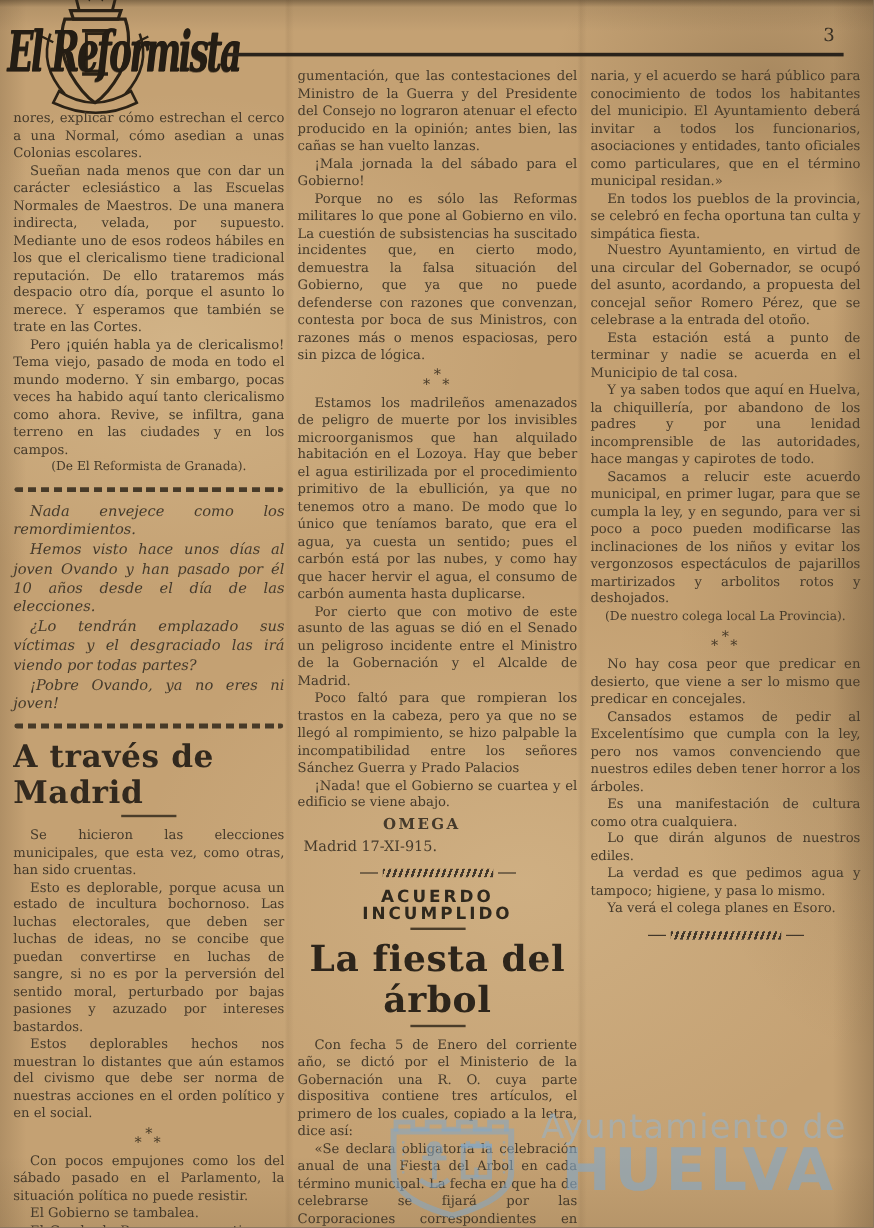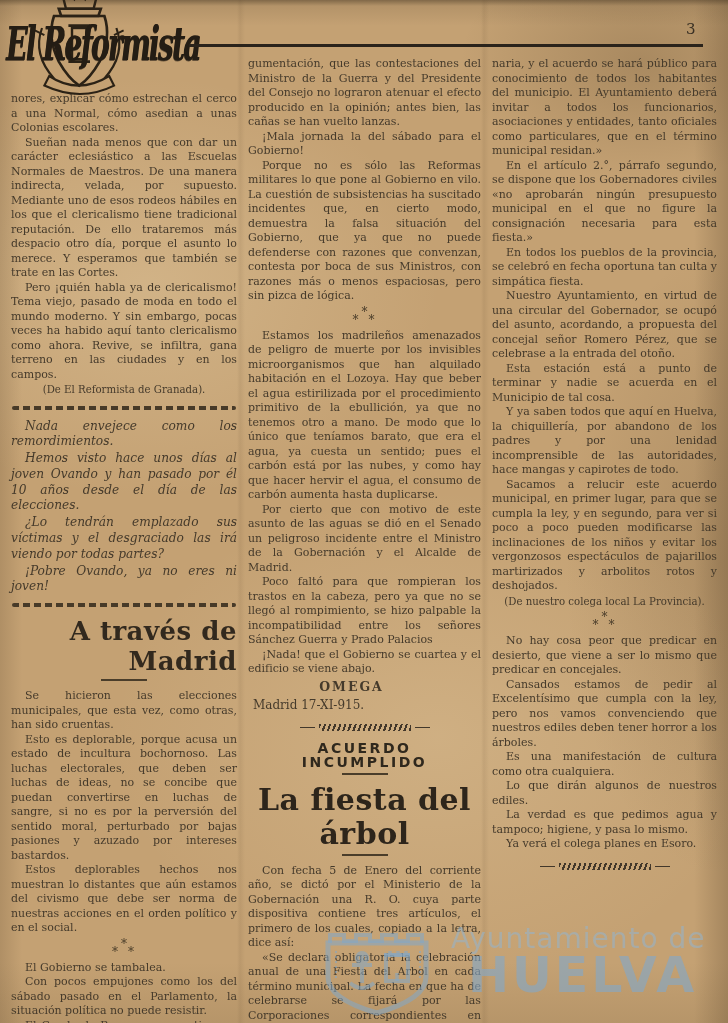--- a/index.html
+++ b/index.html
@@ -39,21 +39,21 @@
   .blk{margin:0;}
   .blk-p  {text-indent:14px;}
   .blk-p0 {text-indent:0;}
   .blk-pi {font-style:italic;font-size:12.2px;line-height:15.8px;text-indent:14px;margin:1px 0;}
   .blk-credit{text-align:center;font-size:10.2px;text-indent:0;margin:1px 0 3px;}
   .blk-dash{height:4px;margin:8px 1px 9px;border-radius:2px;
     background:repeating-linear-gradient(90deg,#473a28 0 7px,rgba(0,0,0,0) 7px 11px);}
   .blk-asterism{text-align:center;margin:5px 0 4px;color:#473a28;font-size:12px;}
   .blk-asterism::before{content:"*";display:block;line-height:7px;}
   .blk-asterism::after{content:"*\2002*";display:block;line-height:9px;letter-spacing:2px;}
-  .blk-heading{font-size:26px;line-height:30px;font-weight:bold;text-align:right;text-indent:0;
+  .blk-heading{font-size:26px;line-height:30px;font-weight:bold;text-align:left;text-indent:0;
     margin:9px 0 3px;color:#32291e;letter-spacing:.5px;}
   .blk-rule{width:46px;height:2px;background:#4a3d2a;margin:3px auto 8px;}
   .blk-sig{text-align:center;font-weight:bold;letter-spacing:2px;font-size:12.5px;
     padding-right:26px;margin-top:3px;}
   .blk-dateline{font-size:12px;text-indent:5px;margin:4px 0 1px;}
   .blk-squiggle{position:relative;width:92px;height:7px;margin:11px auto 10px;
     background:repeating-linear-gradient(110deg,#42372a 0 2px,rgba(0,0,0,0) 2px 4.8px);}
   .blk-squiggle::before,.blk-squiggle::after{content:"";position:absolute;top:3px;width:15px;height:1.6px;background:#42372a;}
   .blk-squiggle::before{left:-19px;} .blk-squiggle::after{right:-19px;}
   .blk-kicker{font-family:"DejaVu Sans","Liberation Sans",sans-serif;font-size:14px;font-weight:bold;
@@ -102,22 +102,22 @@
       <p class="blk blk-pi">Hemos visto hace unos días al joven Ovando y han pasado por él 10 años desde el día de las elecciones.</p>
       <p class="blk blk-pi">¿Lo tendrán emplazado sus víctimas y el desgraciado las irá viendo por todas partes?</p>
       <p class="blk blk-pi">¡Pobre Ovando, ya no eres ni joven!</p>
       <div class="blk blk-dash"></div>
       <h2 class="blk blk-heading">A través de Madrid</h2>
       <div class="blk blk-rule"></div>
       <p class="blk blk-p">Se hicieron las elecciones municipales, que esta vez, como otras, han sido cruentas.</p>
       <p class="blk blk-p">Esto es deplorable, porque acusa un estado de incultura bochornoso. Las luchas electorales, que deben ser luchas de ideas, no se concibe que puedan convertirse en luchas de sangre, si no es por la perversión del sentido moral, perturbado por bajas pasiones y azuzado por intereses bastardos.</p>
       <p class="blk blk-p">Estos deplorables hechos nos muestran lo distantes que aún estamos del civismo que debe ser norma de nuestras acciones en el orden político y en el social.</p>
       <div class="blk blk-asterism"></div>
+      <p class="blk blk-p">Con pocos empujones como los del sábado pasado en el Parlamento, la situación política no puede resistir.</p>
       <p class="blk blk-p">El Gobierno se tambalea.</p>
-      <p class="blk blk-p">Con pocos empujones como los del sábado pasado en el Parlamento, la situación política no puede resistir.</p>
       <p class="blk blk-p">El Conde de Romanones mantiene, a nuestro juicio, la buena doctrina, y tan documentado estuvo en su discurso, y tanta fuerza de lógica empleó en su ar-</p>
     </div>
   <div id="col-middle" class="col">
       <p class="blk blk-p0">gumentación, que las contestaciones del Ministro de la Guerra y del Presidente del Consejo no lograron atenuar el efecto producido en la opinión; antes bien, las cañas se han vuelto lanzas.</p>
       <p class="blk blk-p">¡Mala jornada la del sábado para el Gobierno!</p>
       <p class="blk blk-p">Porque no es sólo las Reformas militares lo que pone al Gobierno en vilo. La cuestión de subsistencias ha suscitado incidentes que, en cierto modo, demuestra la falsa situación del Gobierno, que ya que no puede defenderse con razones que convenzan, contesta por boca de sus Ministros, con razones más o menos espaciosas, pero sin pizca de lógica.</p>
       <div class="blk blk-asterism"></div>
       <p class="blk blk-p">Estamos los madrileños amenazados de peligro de muerte por los invisibles microorganismos que han alquilado habitación en el Lozoya. Hay que beber el agua estirilizada por el procedimiento primitivo de la ebullición, ya que no tenemos otro a mano. De modo que lo único que teníamos barato, que era el agua, ya cuesta un sentido; pues el carbón está por las nubes, y como hay que hacer hervir el agua, el consumo de carbón aumenta hasta duplicarse.</p>
       <p class="blk blk-p">Por cierto que con motivo de este asunto de las aguas se dió en el Senado un peligroso incidente entre el Ministro de la Gobernación y el Alcalde de Madrid.</p>
       <p class="blk blk-p">Poco faltó para que rompieran los trastos en la cabeza, pero ya que no se llegó al rompimiento, se hizo palpable la incompatibilidad entre los señores Sánchez Guerra y Prado Palacios</p>
@@ -127,21 +127,20 @@
       <div class="blk blk-squiggle"></div>
       <h3 class="blk blk-kicker">ACUERDO INCUMPLIDO</h3>
       <div class="blk blk-rule"></div>
       <h1 class="blk blk-headline">La fiesta del árbol</h1>
       <div class="blk blk-rule"></div>
       <p class="blk blk-p">Con fecha 5 de Enero del corriente año, se dictó por el Ministerio de la Gobernación una R. O. cuya parte dispositiva contiene tres artículos, el primero de los cuales, copiado a la letra, dice así:</p>
       <p class="blk blk-p">«Se declara obligatoria la celebración anual de una Fiesta del Arbol en cada término municipal. La fecha en que ha de celebrarse se fijará por las Corporaciones correspondientes en sesión ordi-</p>
     </div>
   <div id="col-right" class="col">
       <p class="blk blk-p0">naria, y el acuerdo se hará público para conocimiento de todos los habitantes del municipio. El Ayuntamiento deberá invitar a todos los funcionarios, asociaciones y entidades, tanto oficiales como particulares, que en el término municipal residan.»</p>
-      <p class="blk blk-p">En el artículo 2.°, párrafo segundo, se dispone que los Gobernadores civiles «no aprobarán ningún presupuesto municipal en el que no figure la consignación necesaria para esta fiesta.»</p>
       <p class="blk blk-p">En todos los pueblos de la provincia, se celebró en fecha oportuna tan culta y simpática fiesta.</p>
       <p class="blk blk-p">Nuestro Ayuntamiento, en virtud de una circular del Gobernador, se ocupó del asunto, acordando, a propuesta del concejal señor Romero Pérez, que se celebrase a la entrada del otoño.</p>
       <p class="blk blk-p">Esta estación está a punto de terminar y nadie se acuerda en el Municipio de tal cosa.</p>
       <p class="blk blk-p">Y ya saben todos que aquí en Huelva, la chiquillería, por abandono de los padres y por una lenidad incomprensible de las autoridades, hace mangas y capirotes de todo.</p>
       <p class="blk blk-p">Sacamos a relucir este acuerdo municipal, en primer lugar, para que se cumpla la ley, y en segundo, para ver si poco a poco pueden modificarse las inclinaciones de los niños y evitar los vergonzosos espectáculos de pajarillos martirizados y arbolitos rotos y deshojados.</p>
       <div class="blk blk-credit">(De nuestro colega local La Provincia).</div>
       <div class="blk blk-asterism"></div>
       <p class="blk blk-p">No hay cosa peor que predicar en desierto, que viene a ser lo mismo que predicar en concejales.</p>
       <p class="blk blk-p">Cansados estamos de pedir al Excelentísimo que cumpla con la ley, pero nos vamos convenciendo que nuestros ediles deben tener horror a los árboles.</p>
       <p class="blk blk-p">Es una manifestación de cultura como otra cualquiera.</p>

